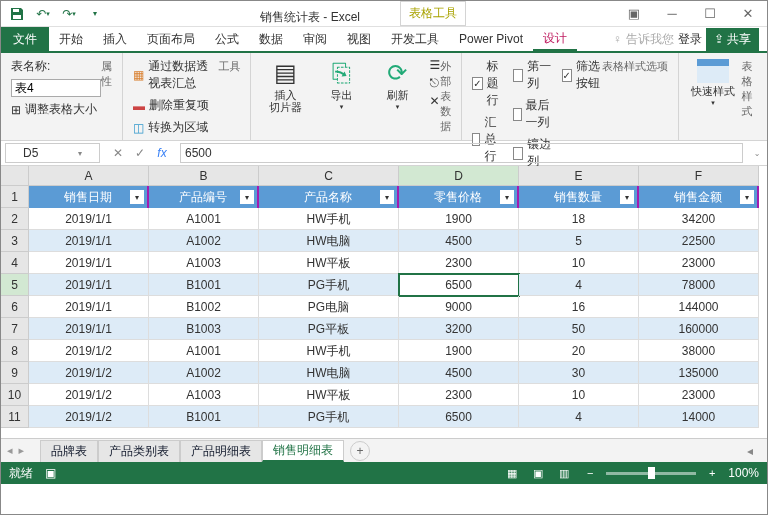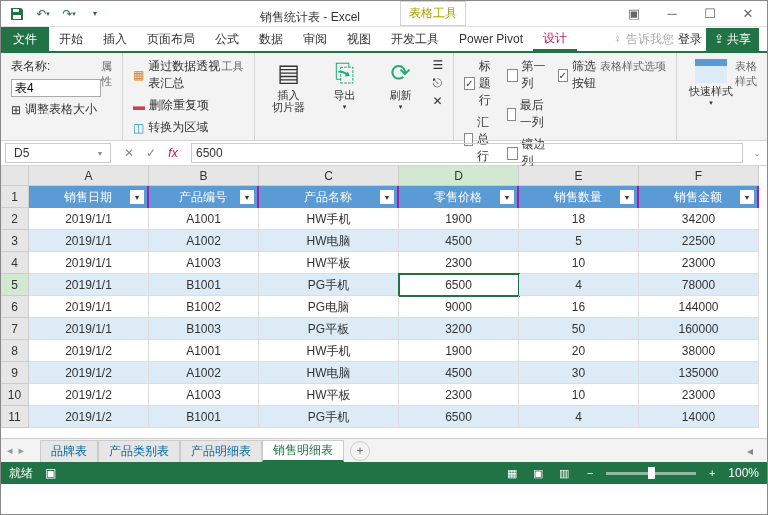--- a/index.html
+++ b/index.html
@@ -24,40 +24,40 @@
 .group-body{flex:1;display:flex;gap:8px;align-items:flex-start}
 .group-label{text-align:center;font-size:11px;color:#666;padding-top:2px}
 .gcol{display:flex;flex-direction:column;gap:3px}
 .gitem{display:flex;align-items:center;gap:4px;font-size:12px;color:#333;padding:1px 0}
 .big-btn{display:flex;flex-direction:column;align-items:center;justify-content:center;width:48px;gap:2px;padding:2px}
 .big-btn .icon{font-size:24px}
 .big-btn .lbl{font-size:11px;text-align:center;line-height:12px}
 .cb{width:13px;height:13px;border:1px solid #888;display:inline-flex;align-items:center;justify-content:center;background:#fff;font-size:10px;color:#333}
 .input-tablename{width:90px;height:18px;border:1px solid #aaa;background:#fff;padding:0 3px;font-size:12px}
 .namebox-row{height:25px;display:flex;align-items:center;border-bottom:1px solid #d4d4d4;background:#fff}
-.namebox{width:106px;height:20px;border:1px solid #ccc;margin-left:4px;padding:0 8px;font-size:12px;display:flex;align-items:center;justify-content:space-between}
+.namebox{width:95px;height:20px;border:1px solid #ccc;margin-left:4px;padding:0 17px;font-size:12px;display:flex;align-items:center;justify-content:space-between}
 .fx-btns{display:flex;gap:2px;margin:0 8px}
 .fx-btn{width:20px;height:20px;display:flex;align-items:center;justify-content:center;color:#888;font-size:12px}
-.fx{font-style:italic;color:#be185d}
+.fx{font-style:italic;color:#3b82f6}
 .formula-bar{flex:1;height:20px;border:1px solid #ccc;padding:0 4px;font-size:12px;display:flex;align-items:center;margin-right:4px}
 .grid-area{height:272px;overflow:hidden;position:relative;background:#fff}
 .grid{display:grid;grid-template-columns:28px 120px 110px 140px 120px 120px 120px}
 .colhead{background:#e6e6e6;border:1px solid #ccc;border-top:none;border-left:none;text-align:center;font-size:12px;height:20px;line-height:20px;color:#333}
 .colhead.sel{background:#d2e8d2}
 .rowhead{background:#e6e6e6;border:1px solid #ccc;border-top:none;border-left:none;text-align:center;font-size:12px;height:22px;line-height:22px;color:#333}
 .rowhead.sel{background:#d2e8d2}
 .th{background:#5b9bd5;color:#fff;border-right:2px solid #a21caf;height:22px;display:flex;align-items:center;justify-content:center;gap:4px;font-size:12px;position:relative}
 .th .dd{position:absolute;right:3px;width:14px;height:14px;background:#fff;display:flex;align-items:center;justify-content:center;color:#333;font-size:8px}
 .td{height:22px;border-right:1px solid #ddd;border-bottom:1px solid #ddd;text-align:center;line-height:22px;font-size:12px;color:#333}
 .band .td{background:#ddebf7}
 .selcell{outline:2px solid #217346;outline-offset:-1px;background:#fff!important}
 .sheet-tabs{height:24px;background:#f3f3f3;border-top:1px solid #ccc;display:flex;align-items:center;padding:0 4px}
 .stab-nav{display:flex;gap:2px;margin-right:14px}
 .stab-nav span{color:#999;font-size:11px;padding:0 2px}
-.stab{padding:0 10px;height:22px;border:1px solid #ccc;border-bottom:none;background:#e6e6e6;font-size:12px;display:flex;align-items:center;color:#0369a1}
+.stab{padding:0 10px;height:22px;border:1px solid #ccc;border-bottom:none;background:#e6e6e6;font-size:12px;display:flex;align-items:center;color:#0f172a}
 .stab.active{background:#fff;border-bottom:2px solid #217346;color:#217346}
 .addsheet{width:20px;height:20px;border:1px solid #ccc;border-radius:50%;display:flex;align-items:center;justify-content:center;margin-left:6px;font-size:12px;color:#666}
 .statusbar{height:22px;background:#217346;color:#fff;display:flex;align-items:center;padding:0 8px;font-size:12px}
 .sb-right{margin-left:auto;display:flex;align-items:center;gap:6px}
 .sb-btn{width:20px;height:18px;display:flex;align-items:center;justify-content:center;color:#fff;font-size:11px}
 .slider{width:90px;height:3px;background:rgba(255,255,255,0.5);position:relative}
 .slider-thumb{position:absolute;width:7px;height:12px;background:#fff;top:-5px;left:42px}
 .icon-svg{width:16px;height:16px}
 </style>
 </head>
@@ -168,20 +168,21 @@
             <span>☰</span>
           </div>
         <div class="gitem">
             <span>⎋</span>
           </div>
         <div class="gitem">
             <span>✕</span>
           </div>
       </div>
     </div>
+    <div class="group-label">外部表数据</div>
   </div>
   <div class="group">
     <div class="group-body">
       <div class="gcol">
         <label class="gitem">
             <span class="cb">✓</span>
             <span>标题行</span>
           </label>
         <label class="gitem">
             <span class="cb"></span>

